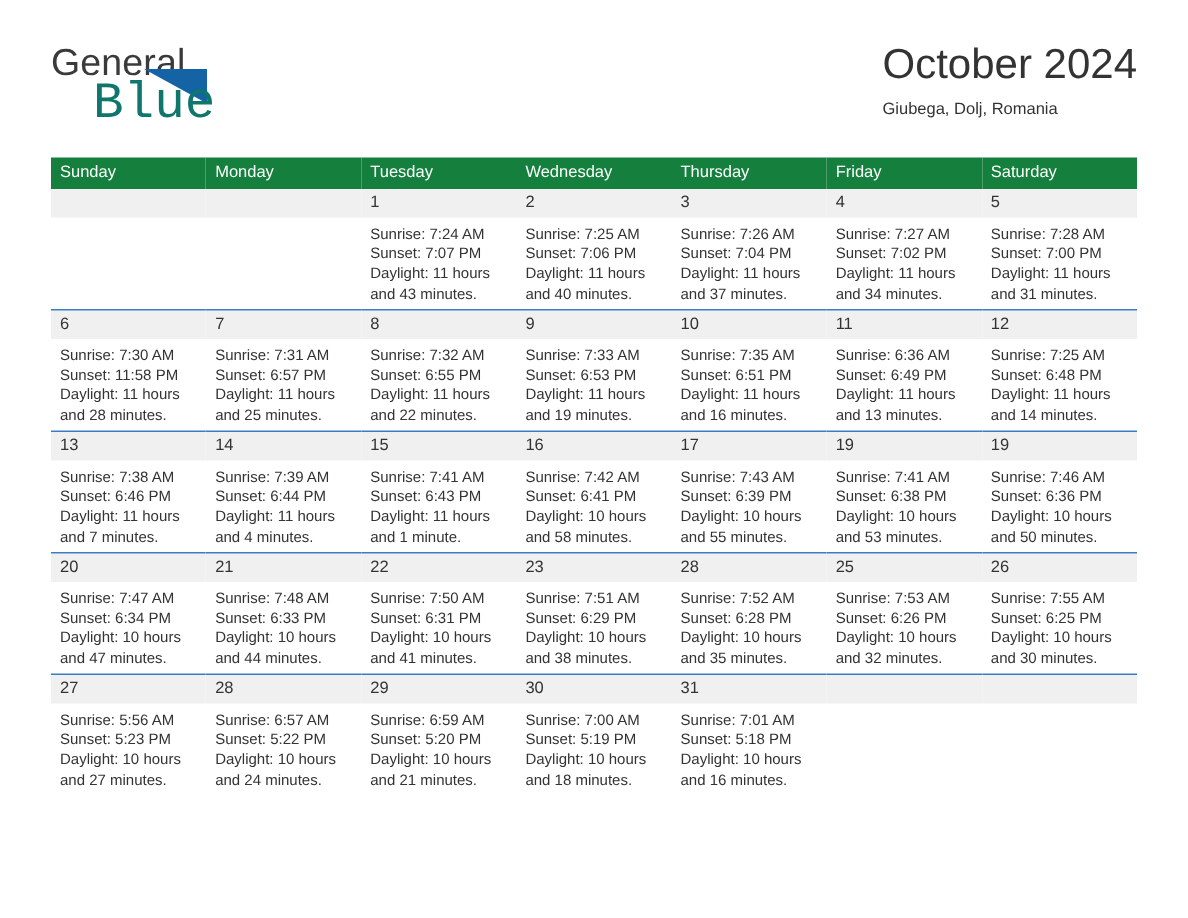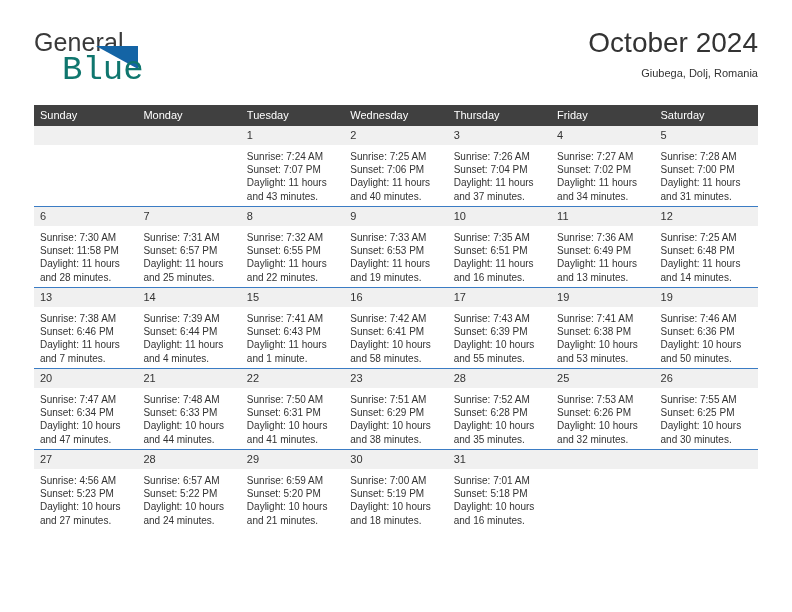--- a/index.html
+++ b/index.html
@@ -61,21 +61,21 @@
     width: 0;
     height: 0;
     border-left: 42px solid transparent;
     border-top: 23px solid #1464a5;
   }
 
   .title-block {
     position: absolute;
     right: 0;
     top: 0;
-    text-align: right;
+    text-align: left;
   }
   .cal-title {
     font-size: 28px;
     color: #333333;
     line-height: 34px;
     white-space: nowrap;
     font-weight: normal;
   }
   .cal-sub {
     font-size: 11px;
@@ -91,21 +91,21 @@
     left: 34px;
     top: 105px;
     width: 724px;
   }
   table.cal-table {
     width: 724px;
     border-collapse: collapse;
     table-layout: fixed;
   }
   table.cal-table th {
-    background: #404040;
+    background: #15803d;
     color: #ffffff;
     font-size: 11px;
     font-weight: normal;
     text-align: left;
     padding: 4px 0 5px 6px;
     height: 11px;
     border: none;
   }
   table.cal-table td {
     vertical-align: top;
@@ -272,21 +272,21 @@
               <div class="cell-body">
                 <div class="cell-line">Sunrise: 7:35 AM</div>
                 <div class="cell-line">Sunset: 6:51 PM</div>
                 <div class="cell-line">Daylight: 11 hours</div>
                 <div class="cell-line">and 16 minutes.</div>
               </div>
             </td>
             <td class="">
               <div class="daynum-strip">11</div>
               <div class="cell-body">
-                <div class="cell-line">Sunrise: 7:36 AM</div>
+                <div class="cell-line">Sunrise: 6:36 AM</div>
                 <div class="cell-line">Sunset: 6:49 PM</div>
                 <div class="cell-line">Daylight: 11 hours</div>
                 <div class="cell-line">and 13 minutes.</div>
               </div>
             </td>
             <td class="">
               <div class="daynum-strip">12</div>
               <div class="cell-body">
                 <div class="cell-line">Sunrise: 7:25 AM</div>
                 <div class="cell-line">Sunset: 6:48 PM</div>
@@ -422,21 +422,21 @@
                 <div class="cell-line">Sunset: 6:25 PM</div>
                 <div class="cell-line">Daylight: 10 hours</div>
                 <div class="cell-line">and 30 minutes.</div>
               </div>
             </td>
           </tr>
           <tr class="week-row">
             <td class="">
               <div class="daynum-strip">27</div>
               <div class="cell-body">
-                <div class="cell-line">Sunrise: 4:56 AM</div>
+                <div class="cell-line">Sunrise: 5:56 AM</div>
                 <div class="cell-line">Sunset: 5:23 PM</div>
                 <div class="cell-line">Daylight: 10 hours</div>
                 <div class="cell-line">and 27 minutes.</div>
               </div>
             </td>
             <td class="">
               <div class="daynum-strip">28</div>
               <div class="cell-body">
                 <div class="cell-line">Sunrise: 6:57 AM</div>
                 <div class="cell-line">Sunset: 5:22 PM</div>

